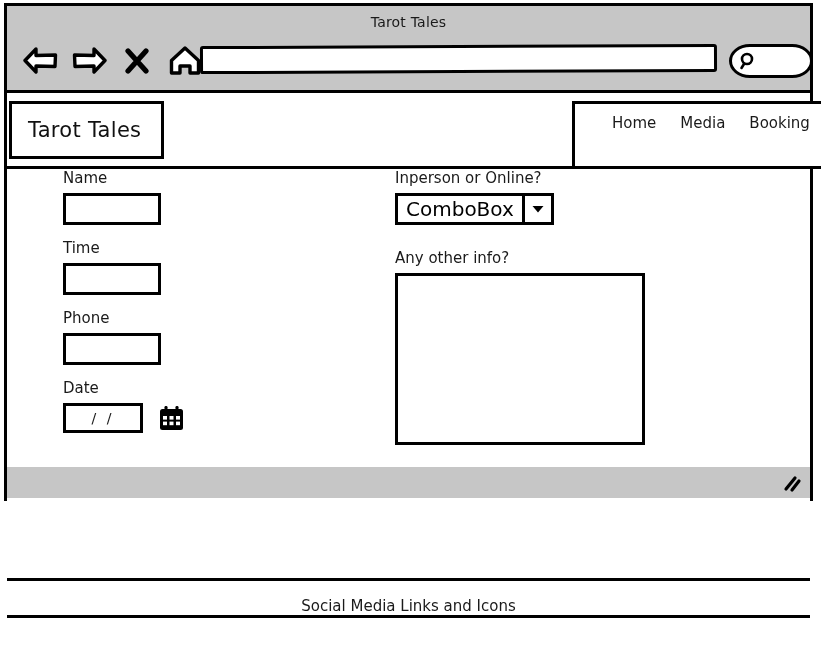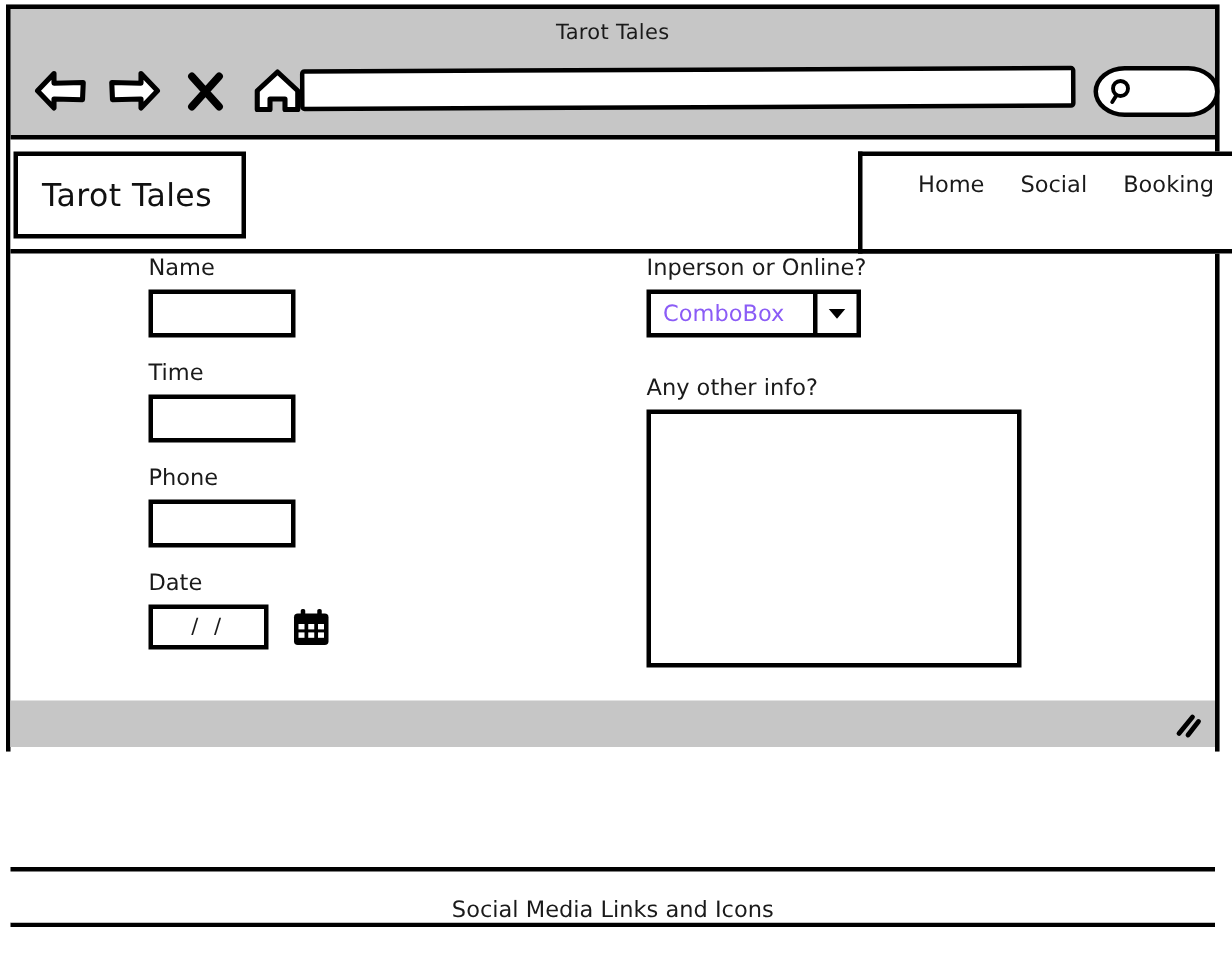--- a/index.html
+++ b/index.html
@@ -169,21 +169,21 @@
     position: absolute;
     left: 0;
     top: 76px;
     width: 100%;
     height: 415px;
   }
 
   .col-left { position: absolute; left: 56px; top: 0; width: 300px; }
   .col-right { position: absolute; left: 388px; top: 0; width: 300px; }
 
-  .field { margin-bottom: 14px; margin-left: 36px; }
+  .field { margin-bottom: 14px; }
   .field-label {
     font-size: 15px;
     color: #1a1a1a;
     margin-bottom: 6px;
     display: block;
   }
   .text-input {
     width: 98px;
     height: 32px;
     border: 3px solid #000000;
@@ -213,22 +213,22 @@
     display: inline-flex;
     height: 32px;
     border: 3px solid #000000;
     background: #ffffff;
     box-sizing: border-box;
   }
   .combobox-value {
     display: flex;
     align-items: center;
     padding: 0 8px;
-    font-size: 15px;
-    color: #8b5cf6;
+    font-size: 20px;
+    color: #000000;
     min-width: 92px;
   }
   .combobox-arrow {
     width: 26px;
     border-left: 3px solid #000000;
     display: flex;
     align-items: center;
     justify-content: center;
   }
   .combobox-arrow svg { display:block; }
@@ -338,21 +338,21 @@
 
   <div class="page">
 
     <div class="site-header">
       <div class="logo-box">
         <span class="logo-text">Tarot Tales</span>
       </div>
 
       <div class="nav-box">
         <span class="nav-link">Home</span>
-        <span class="nav-link">Social</span>
+        <span class="nav-link">Media</span>
         <span class="nav-link">Booking</span>
       </div>
 
       <div class="header-rule"></div>
     </div>
 
     <div class="form-area">
 
       <div class="col-left">
 

